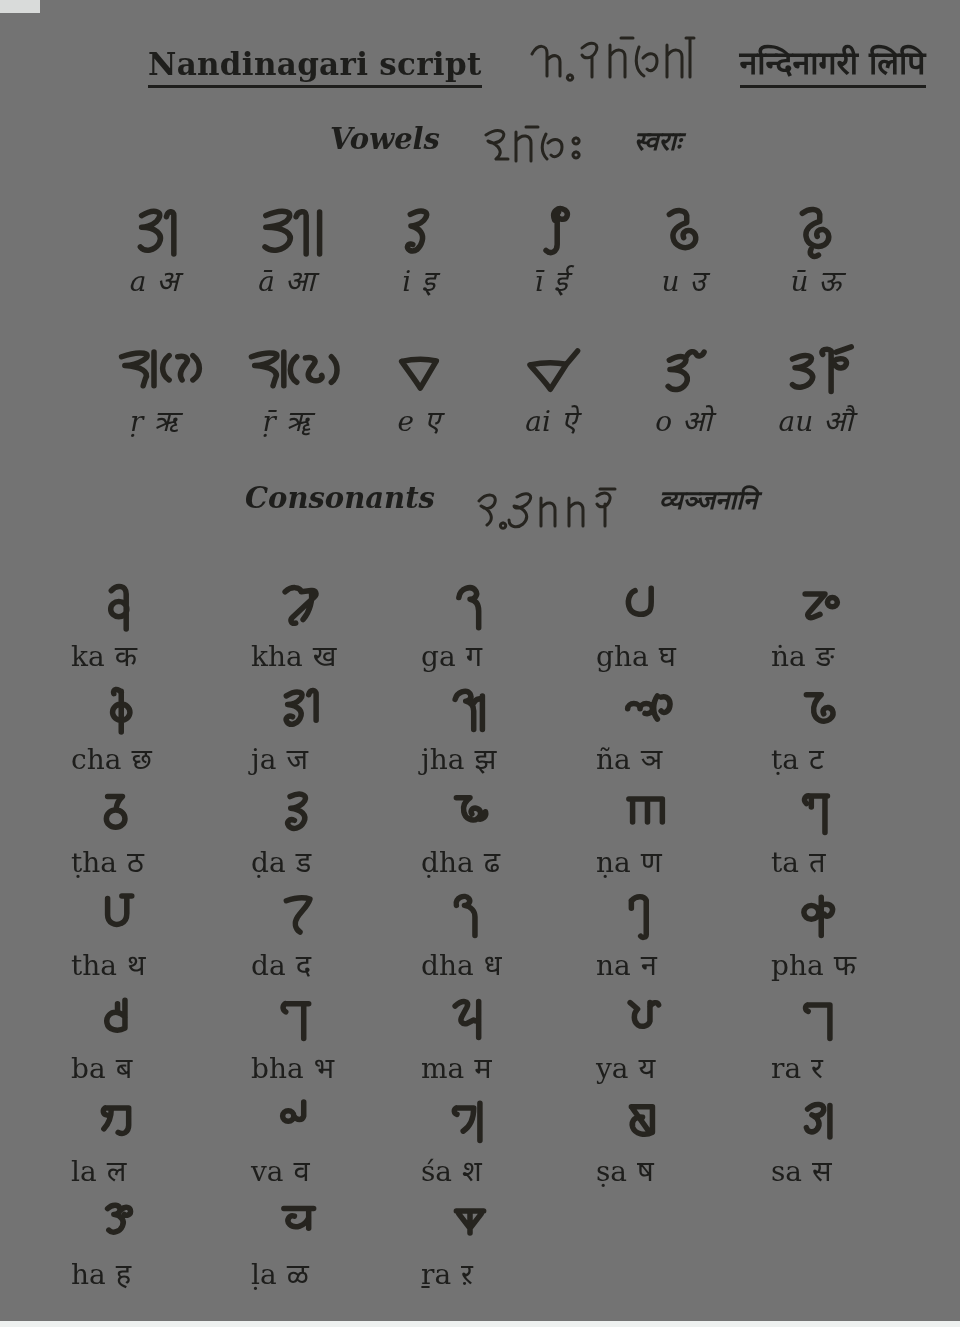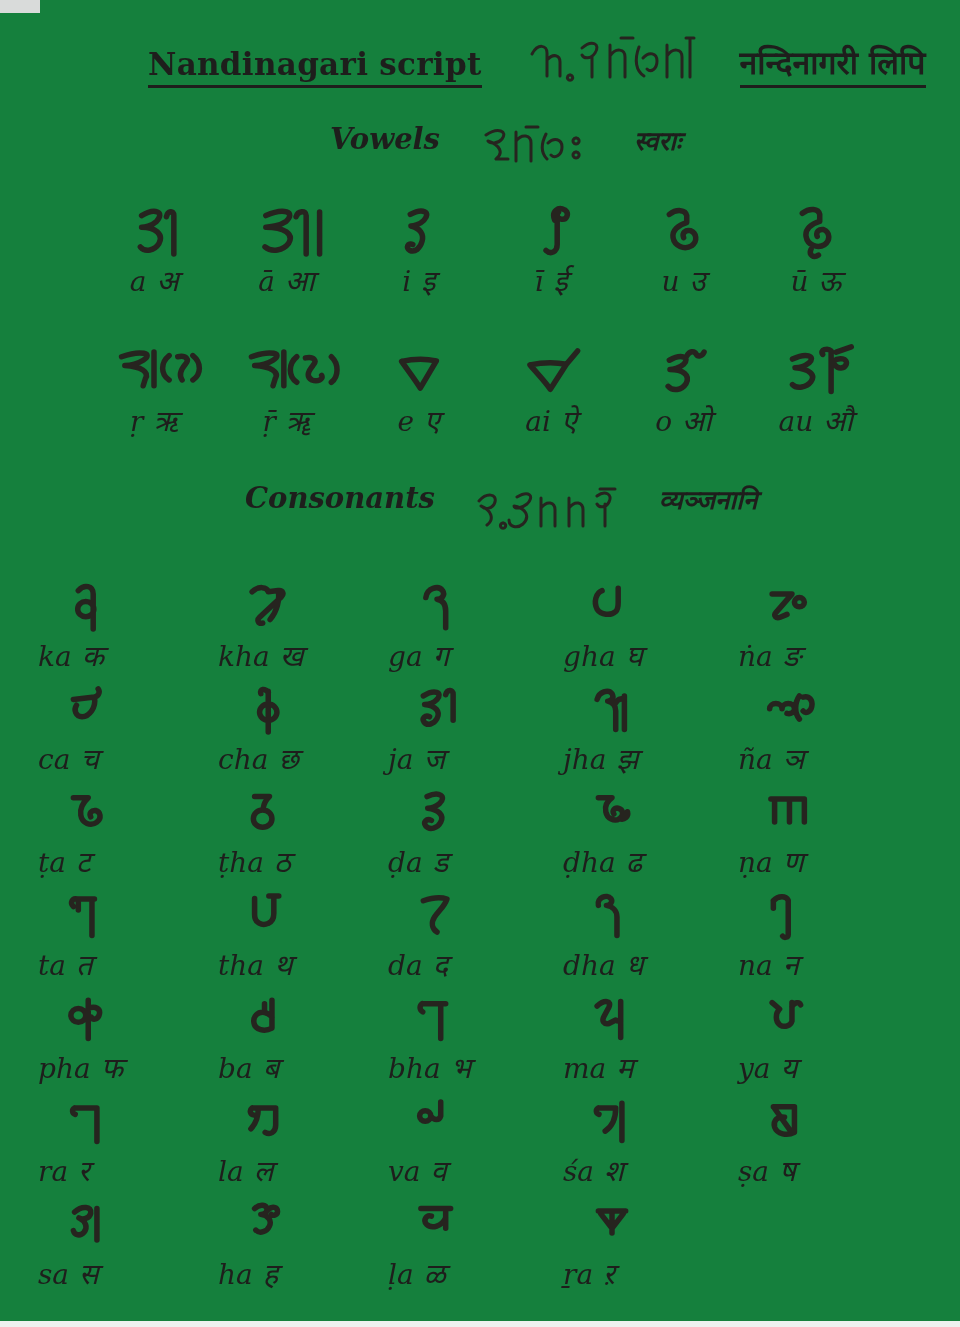--- a/index.html
+++ b/index.html
@@ -1,19 +1,19 @@
 <!DOCTYPE html>
 <html><head>
 <meta charset="utf-8">
 <style>
   html,body { margin:0; padding:0; }
   body { background:#ffffff; }
   .page {
     position:relative; width:960px; height:1327px;
-    background:#15803d; overflow:hidden;
+    background:#737373; overflow:hidden;
     font-family:"DejaVu Serif","Liberation Serif",serif;
     color:#1e1e1c;
   }
   .scan-corner { position:absolute; top:0; left:0; width:40px; height:13px; background:#d9dbda; }
   .scan-bottom { position:absolute; bottom:0; left:0; width:960px; height:6px; background:#eef1f0; }
 
   .title-row { display:flex; align-items:flex-end; padding:30px 0 0 148px; gap:44px; }
   .title-en { font-size:31px; font-weight:700; letter-spacing:.3px;
     border-bottom:3px solid #1e1e1c; padding-bottom:4px; line-height:1.1; }
   .title-deva { font-size:32px; font-weight:700;
@@ -28,21 +28,21 @@
   svg.hand, svg.glyph { display:block; }
   svg path { stroke:#26241f; fill:none; stroke-linecap:round; stroke-linejoin:round; }
   svg.hand path { stroke-width:3; }
   svg.glyph path { stroke-width:5.5; vector-effect:non-scaling-stroke; }
 
   .vowel-grid { display:grid; grid-template-columns:repeat(6,1fr);
     padding:0 78px 0 88px; margin-top:36px; row-gap:46px; }
   .vowel-grid .cell { display:flex; flex-direction:column; align-items:center; justify-content:flex-end;font-style:italic; }
 
   .cons-grid { display:grid; grid-template-columns:180px 170px 175px 175px 1fr;
-    padding-left:38px; margin-top:38px;font-style:italic; }
+    padding-left:71px; margin-top:38px; }
   .cons-grid .cell { height:103px; display:flex; flex-direction:column;
     align-items:flex-start; justify-content:flex-end; }
   .cons-grid svg.glyph { margin-left:18px; }
 
   .label { font-size:28px; white-space:nowrap; line-height:1.15; margin-top:3px; }
   .label .deva { margin-left:10px; font-size:29px; }
 </style>
 </head>
 <body>
 
@@ -187,26 +187,20 @@
         <div class="label"><span class="translit">gha</span><span class="deva">घ</span></div>
       </div>
       <div class="cell">
         <svg class="glyph" width="62" height="58" viewBox="0 0 100 100" preserveAspectRatio="none">
           <path d="M26 26 L58 26 L32 58 C28 63 32 69 39 66 L50 61 M62 40 a8 8 0 1 0 16 0 a8 8 0 1 0 -16 0"></path>
         </svg>
         <div class="label"><span class="translit">ṅa</span><span class="deva">ङ</span></div>
       </div>
       <div class="cell">
         <svg class="glyph" width="62" height="58" viewBox="0 0 100 100" preserveAspectRatio="none">
-          <path d="M28 30 L62 26 C68 25 72 18 68 12 M62 26 C65 44 54 60 42 60 C32 60 28 48 33 40"></path>
-        </svg>
-        <div class="label"><span class="translit">ca</span><span class="deva">च</span></div>
-      </div>
-      <div class="cell">
-        <svg class="glyph" width="62" height="58" viewBox="0 0 100 100" preserveAspectRatio="none">
           <path d="M52 18 C46 10 38 12 40 20 M52 16 L52 86 M38 52 a14 14 0 1 0 28 0 a14 14 0 1 0 -28 0"></path>
         </svg>
         <div class="label"><span class="translit">cha</span><span class="deva">छ</span></div>
       </div>
       <div class="cell">
         <svg class="glyph" width="62" height="58" viewBox="0 0 100 100" preserveAspectRatio="none">
           <path d="M28 24 C46 12 60 18 50 30 C44 37 34 39 30 39 C48 41 56 51 50 63 C45 73 34 76 29 69 C25 63 31 56 38 60 M64 22 C66 13 76 12 76 21 L76 66"></path>
         </svg>
         <div class="label"><span class="translit">ja</span><span class="deva">ज</span></div>
       </div>

